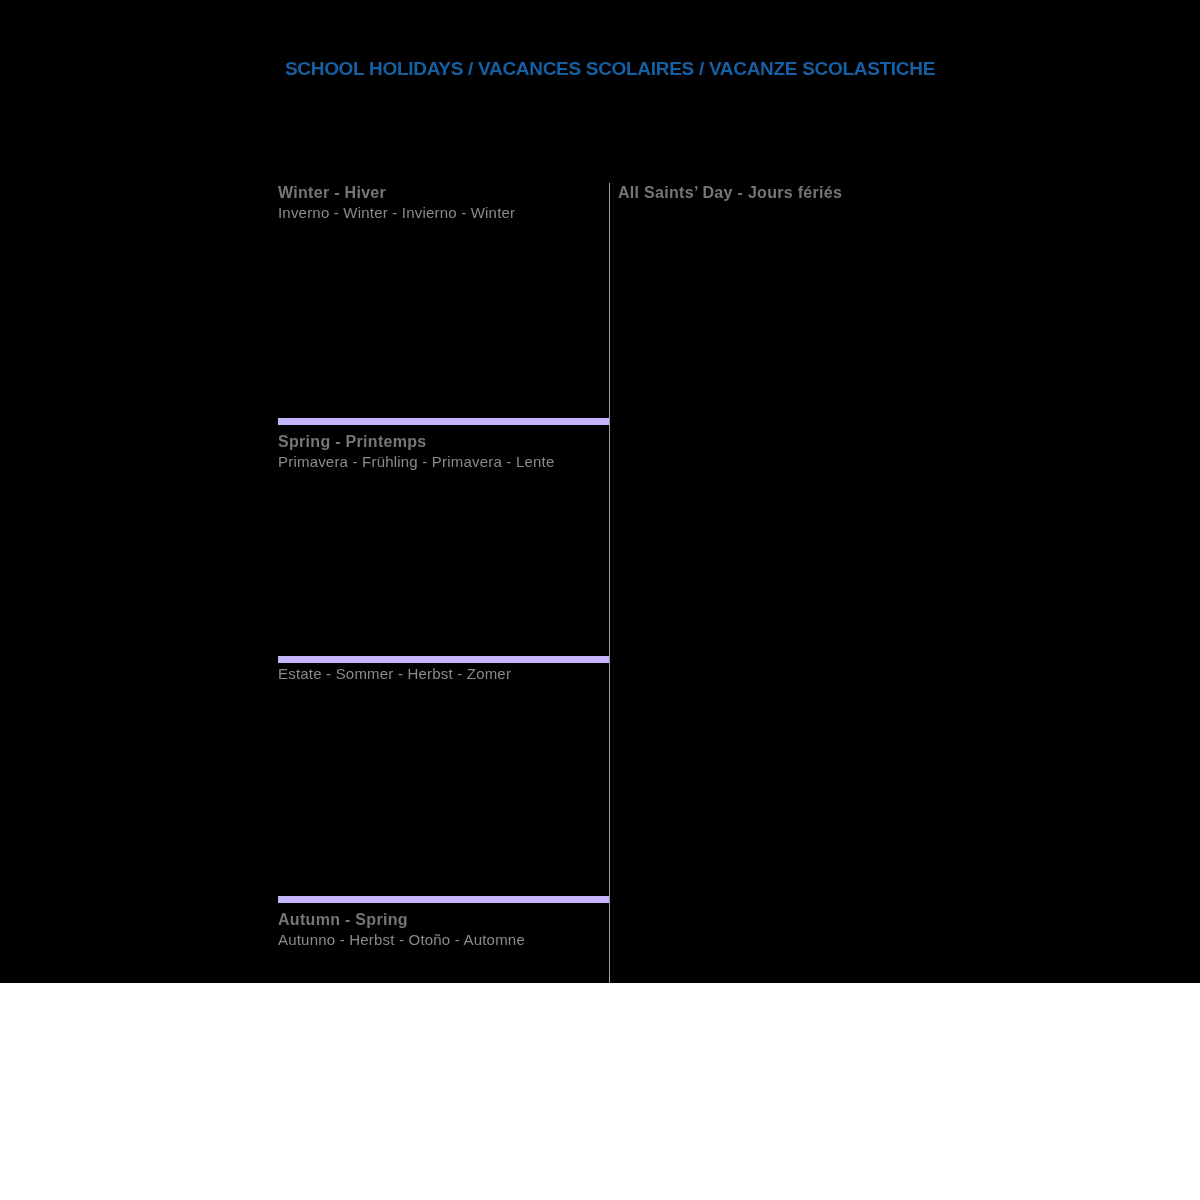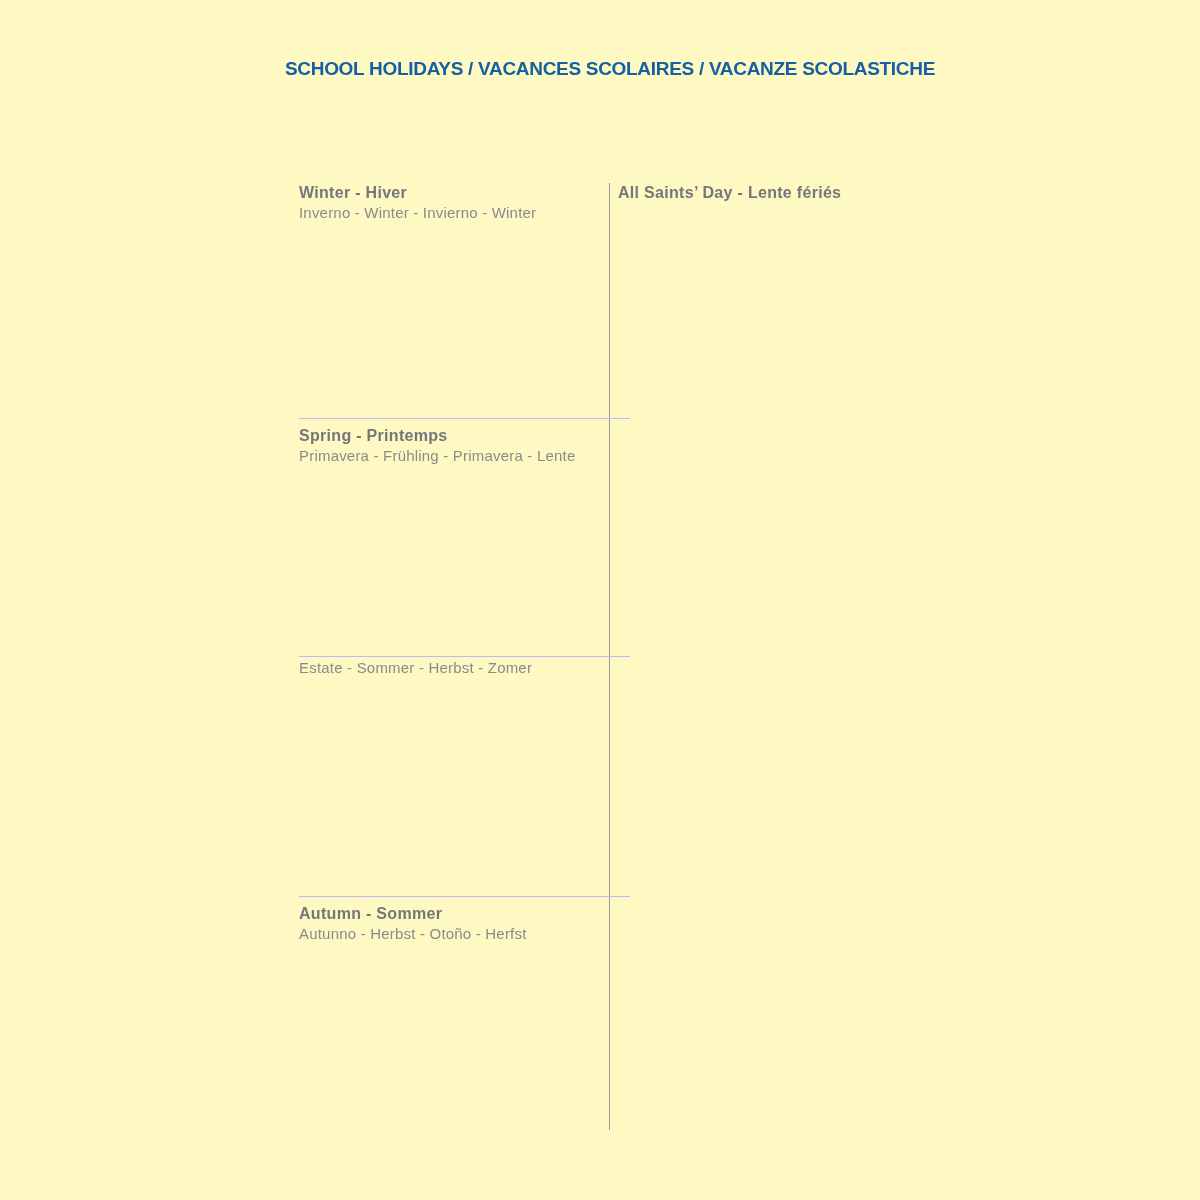--- a/index.html
+++ b/index.html
@@ -3,22 +3,22 @@
 <meta charset="utf-8">
 <style>
   html, body {
     margin: 0;
     padding: 0;
     background: #ffffff;
   }
   .page {
     position: relative;
     width: 1200px;
-    height: 1200px;
-    background: #fef9c3;
+    height: 983px;
+    background: #000000;
     font-family: "Liberation Sans", "DejaVu Sans", sans-serif;
     overflow: hidden;
   }
 
   
   .title-block {
     position: absolute;
     left: 20px;
     top: 58px;
     width: 1180px;
@@ -39,24 +39,23 @@
     height: 947px;
     background: #9b9b9b;
   }
 
   
   .section {
     position: absolute;
     left: 278px;
     width: 331px;
     box-sizing: border-box;
-    margin-left: 21px;
   }
   .section.ruled {
-    border-top: 1px solid #c4b5fd;
+    border-top: 7px solid #c4b5fd;
   }
   .sec-winter { top: 181px; height: 237px; }
   .sec-spring { top: 418px; height: 238px; }
   .sec-summer { top: 656px; height: 240px; }
   .sec-autumn { top: 896px; height: 234px; }
 
   .sec-heading {
     margin: 0;
     padding-top: 2px;
     font-size: 16px;
@@ -105,21 +104,21 @@
   <div class="section ruled sec-spring">
     <h2 class="sec-heading">Spring - Printemps</h2>
     <p class="sec-subtitle">Primavera - Frühling - Primavera - Lente</p>
   </div>
 
   <div class="section ruled sec-summer">
     <p class="sec-subtitle">Estate - Sommer - Herbst - Zomer</p>
   </div>
 
   <div class="section ruled sec-autumn">
-    <h2 class="sec-heading">Autumn - Sommer</h2>
-    <p class="sec-subtitle">Autunno - Herbst - Otoño - Herfst</p>
+    <h2 class="sec-heading">Autumn - Spring</h2>
+    <p class="sec-subtitle">Autunno - Herbst - Otoño - Automne</p>
   </div>
 
   <div class="right-section">
-    <h2 class="sec-heading">All Saints’ Day - Lente fériés</h2>
+    <h2 class="sec-heading">All Saints’ Day - Jours fériés</h2>
   </div>
 
 </div>
 
 </body></html>

